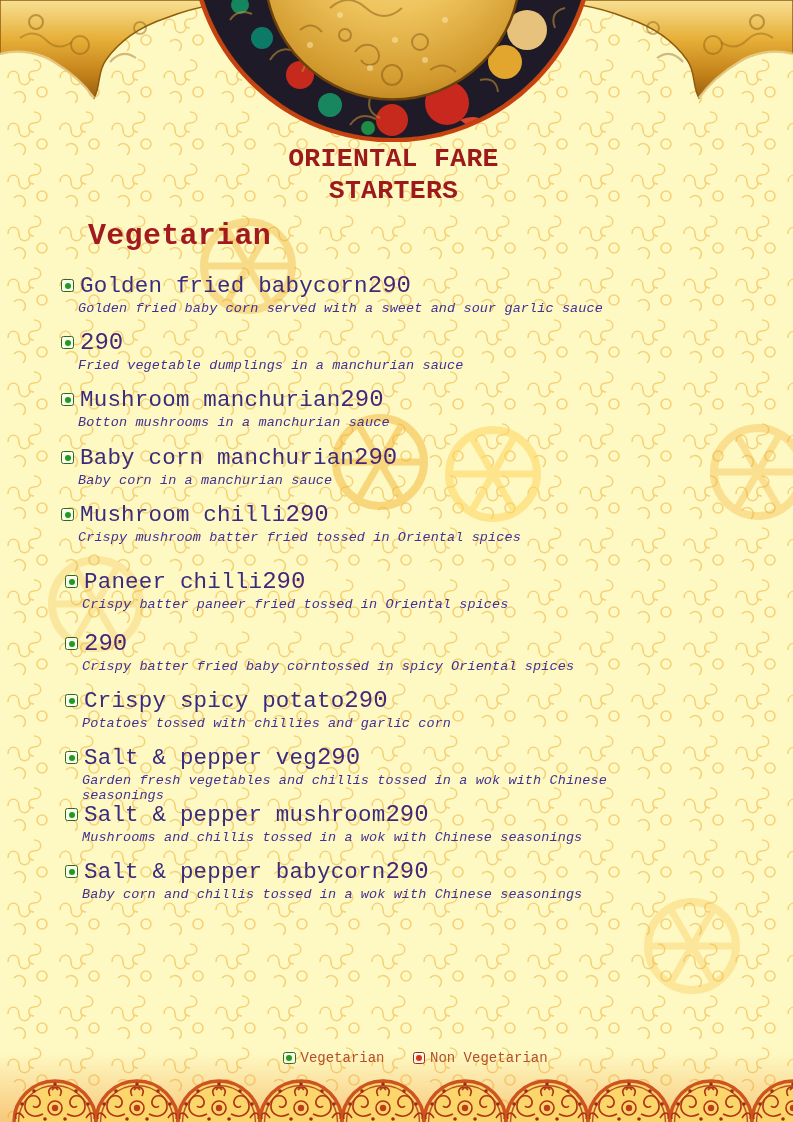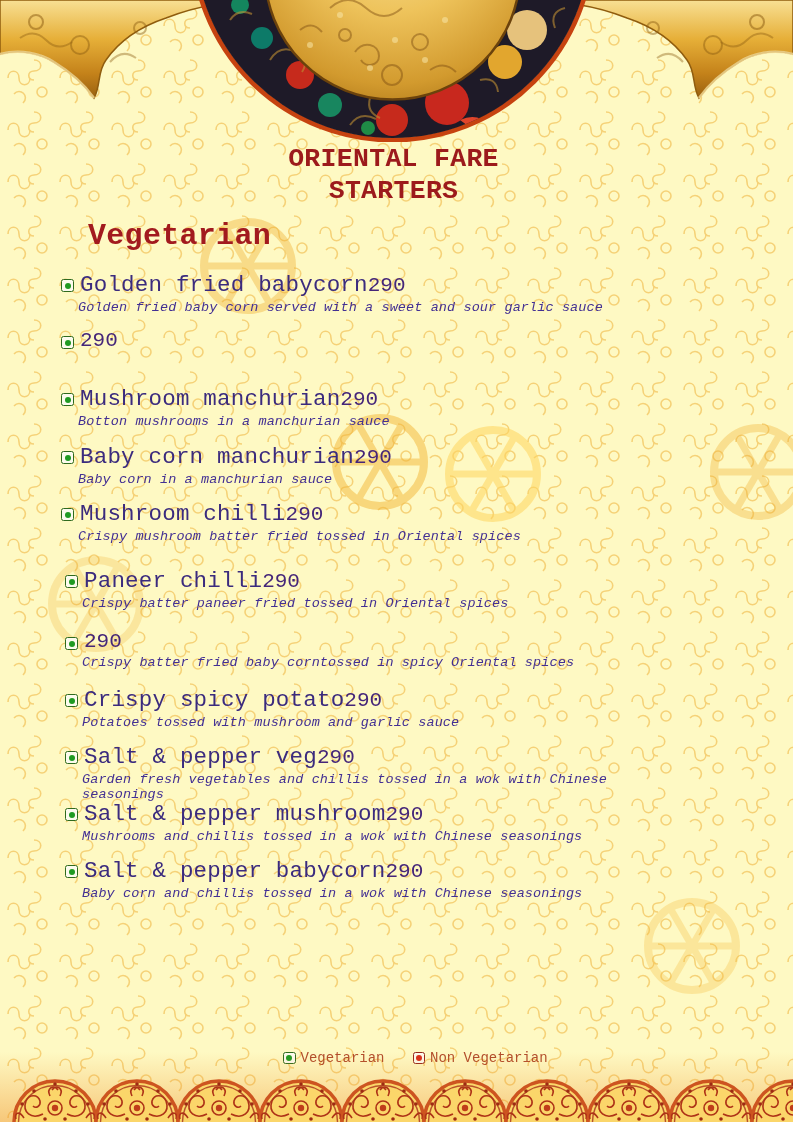--- a/index.html
+++ b/index.html
@@ -27,21 +27,21 @@
     position:absolute;left:88px;top:219px;
     font-size:30px;font-weight:bold;color:#a21a1e;letter-spacing:.3px;
   }
   .row{position:absolute;left:61px;right:122px;color:#3b2b7e;}
   .row.shift{left:65px;}
   .r1{top:272px}.r2{top:329px}.r3{top:386px}.r4{top:444px}.r5{top:501px}
   .r6{top:568px}.r7{top:630px}.r8{top:687px}.r9{top:744px}.r10{top:801px}.r11{top:858px}
   .row .vicon{position:absolute;left:0;top:7px;}
   .nameline{display:flex;align-items:baseline;margin-left:19px;}
   .iname{font-size:22.5px;font-weight:500;letter-spacing:.2px;}
-  .iprice{font-size:21px;font-weight:500;color:#452679;}
+  .iprice{font-size:24px;font-weight:500;color:#452679;}
   .idesc{margin-left:17px;margin-top:2px;font-size:13.5px;font-style:italic;color:#433093;letter-spacing:.1px;}
   .vicon{
     display:inline-block;width:13px;height:13px;box-sizing:border-box;
     background:#fcfbee;border:1.6px solid #2f6a1d;border-radius:2.5px;position:relative;
     flex:0 0 auto;
   }
   .vicon::after{
     content:"";position:absolute;left:50%;top:50%;width:6px;height:6px;margin:-3px 0 0 -3px;
     border-radius:50%;background:#1f9a22;
   }
@@ -171,20 +171,21 @@
       <span class="iprice">290</span>
     </div>
     <div class="idesc">Golden fried baby corn served with a sweet and sour garlic sauce</div>
   </div>
 
   <div class="row r2">
     <span class="vicon"></span>
     <div class="nameline">
       <span class="iprice">290</span>
     </div>
+    <div class="idesc">Fried vegetable dumplings in a manchurian sauce</div>
   </div>
 
   <div class="row r3">
     <span class="vicon"></span>
     <div class="nameline">
       <span class="iname">Mushroom manchurian</span>
       <span class="iprice">290</span>
     </div>
     <div class="idesc">Botton mushrooms in a manchurian sauce</div>
   </div>
@@ -223,21 +224,21 @@
     </div>
     <div class="idesc">Crispy batter fried baby corntossed in spicy Oriental spices</div>
   </div>
 
   <div class="row r8 shift">
     <span class="vicon"></span>
     <div class="nameline">
       <span class="iname">Crispy spicy potato</span>
       <span class="iprice">290</span>
     </div>
-    <div class="idesc">Potatoes tossed with mushroom and garlic sauce</div>
+    <div class="idesc">Potatoes tossed with chillies and garlic corn</div>
   </div>
 
   <div class="row r9 shift">
     <span class="vicon"></span>
     <div class="nameline">
       <span class="iname">Salt &amp; pepper veg</span>
       <span class="iprice">290</span>
     </div>
     <div class="idesc">Garden fresh vegetables and chillis tossed in a wok with Chinese seasonings</div>
   </div>

